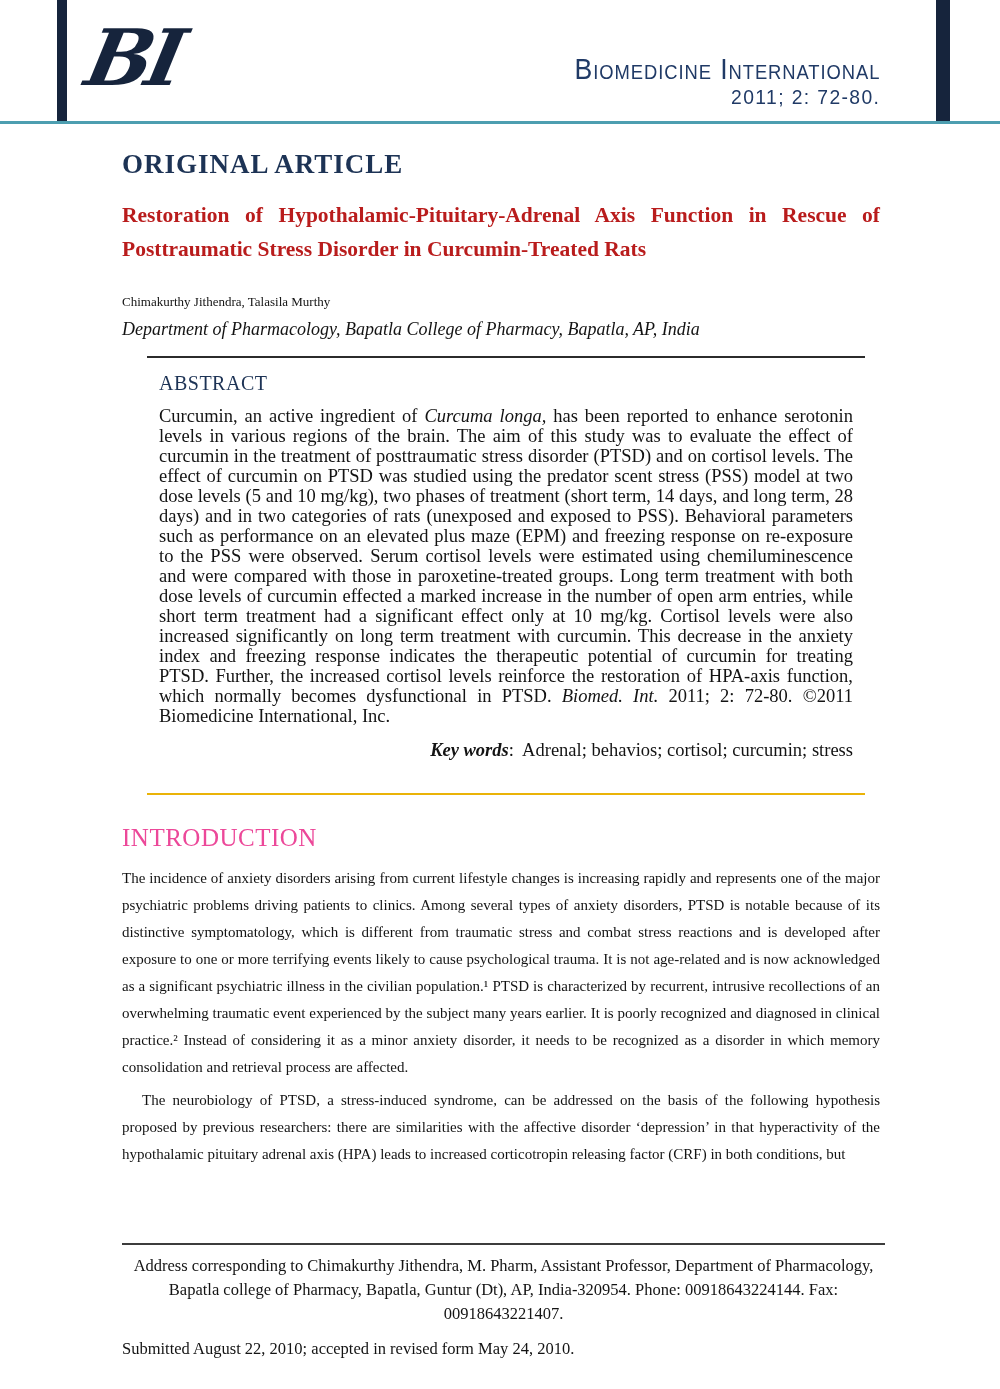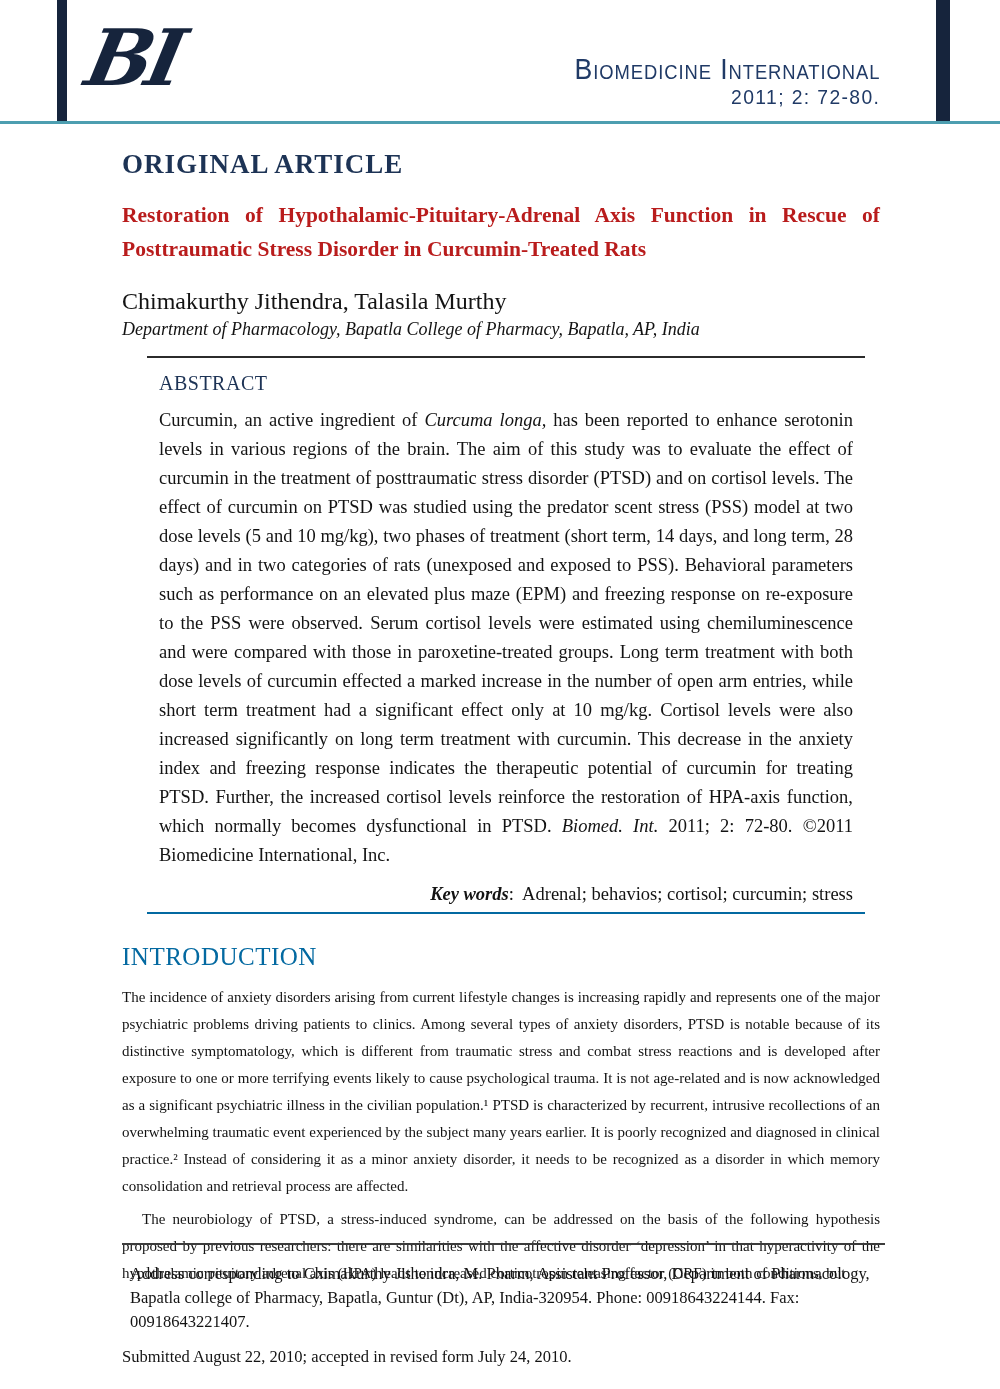--- a/index.html
+++ b/index.html
@@ -50,66 +50,66 @@
     letter-spacing:1px;
     color:#1d3355;
     font-weight:bold;
   }
   .title{
     margin:18px 0 0 0;
     font-size:21.5px;line-height:34px;
     font-weight:bold;color:#b91c1c;
     text-align:justify;
   }
-  .authors{margin-top:24px;font-size:24px;line-height:23px;}
+  .authors{margin-top:24px;font-size:13px;line-height:23px;}
   .affiliation{margin-top:5px;font-size:18px;line-height:22px;font-style:italic;}
 
   
   .abstract{
     margin:16px 0 0 25px;
     width:694px;
     border-top:2px solid #2b2b2b;
-    border-bottom:2px solid #0369a1;
-    padding:12px 12px 4px 12px;
+    border-bottom:2px solid #eab308;
+    padding:12px 12px 29px 12px;
   }
   .abs-head{
     font-size:20px;line-height:26px;
     letter-spacing:0.5px;
     color:#1d3355;
     margin-bottom:10px;
   }
   .abs-text{
     margin:0;
-    font-size:18.5px;line-height:29px;
+    font-size:18.5px;line-height:20px;
     text-align:justify;
   }
   .keywords{margin:12px 0 2px 0;font-size:18.5px;line-height:24px;text-align:right;}
 
   
   .intro-head{
     margin:28px 0 0 0;
     font-size:25px;line-height:30px;
     font-weight:normal;
     letter-spacing:0.5px;
-    color:#0369a1;
+    color:#ec4899;
   }
   .body-p{
     margin:12px 0 0 0;
     font-size:15px;line-height:27px;
     text-align:justify;
   }
   .body-p.indent{margin-top:6px;text-indent:20px;}
 
   
   .footer{
     position:absolute;left:122px;top:1243px;width:763px;
     border-top:2px solid #3c3c3c;
     padding-top:9px;
   }
-  .addr{margin:8px;font-size:16.5px;line-height:24px;}
+  .addr{margin:0;font-size:16.5px;line-height:24px;text-align:center;}
   .addr-line{display:block;}
   .submitted{margin:12px 0 0 0;font-size:16.5px;line-height:22px;}
 </style>
 </head>
 <body>
 
 <div class="page">
 
   <header>
     <div class="bar bar-left"></div>
@@ -137,16 +137,16 @@
     <h2 class="intro-head">INTRODUCTION</h2>
     <p class="body-p">The incidence of anxiety disorders arising from current lifestyle changes is increasing rapidly and represents one of the major psychiatric problems driving patients to clinics. Among several types of anxiety disorders, PTSD is notable because of its distinctive symptomatology, which is different from traumatic stress and combat stress reactions and is developed after exposure to one or more terrifying events likely to cause psychological trauma. It is not age-related and is now acknowledged as a significant psychiatric illness in the civilian population.¹ PTSD is characterized by recurrent, intrusive recollections of an overwhelming traumatic event experienced by the subject many years earlier. It is poorly recognized and diagnosed in clinical practice.² Instead of considering it as a minor anxiety disorder, it needs to be recognized as a disorder in which memory consolidation and retrieval process are affected.</p>
     <p class="body-p indent">The neurobiology of PTSD, a stress-induced syndrome, can be addressed on the basis of the following hypothesis proposed by previous researchers: there are similarities with the affective disorder ‘depression’ in that hyperactivity of the hypothalamic pituitary adrenal axis (HPA) leads to increased corticotropin releasing factor (CRF) in both conditions, but</p>
   </main>
 
   <footer class="footer">
     <p class="addr">
       <span class="addr-line">Address corresponding to Chimakurthy Jithendra, M. Pharm, Assistant Professor, Department of Pharmacology,</span>
       <span class="addr-line">Bapatla college of Pharmacy, Bapatla, Guntur (Dt), AP, India-320954. Phone: 00918643224144. Fax: 00918643221407.</span>
     </p>
-    <p class="submitted">Submitted August 22, 2010; accepted in revised form July 24, 2010.</p>
+    <p class="submitted">Submitted August 22, 2010; accepted in revised form May 24, 2010.</p>
   </footer>
 
 </div>
 
 </body></html>

